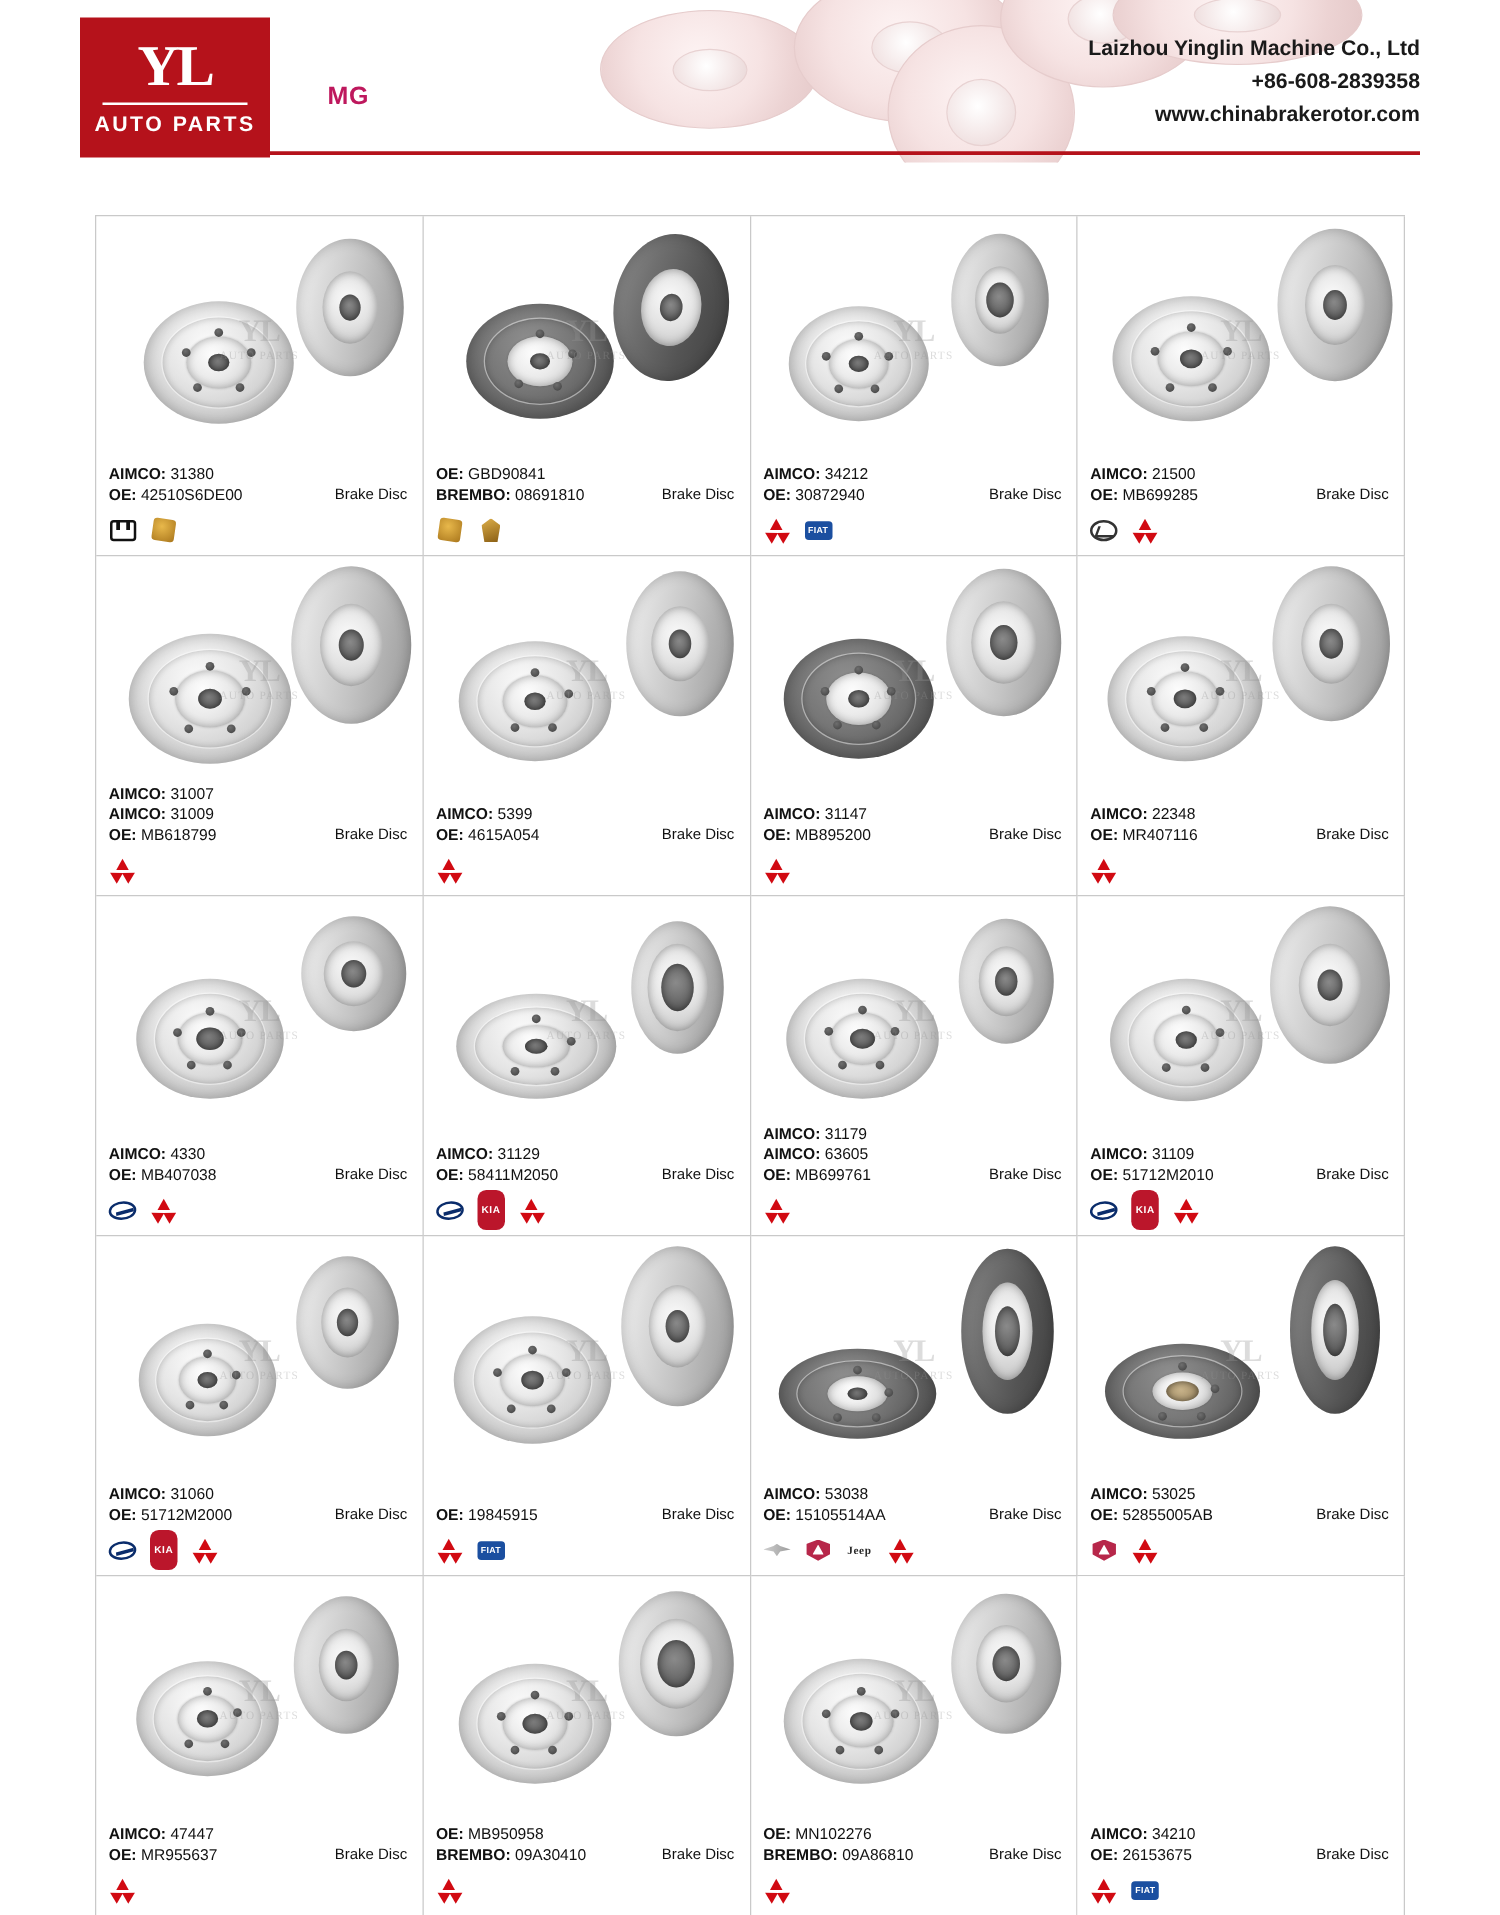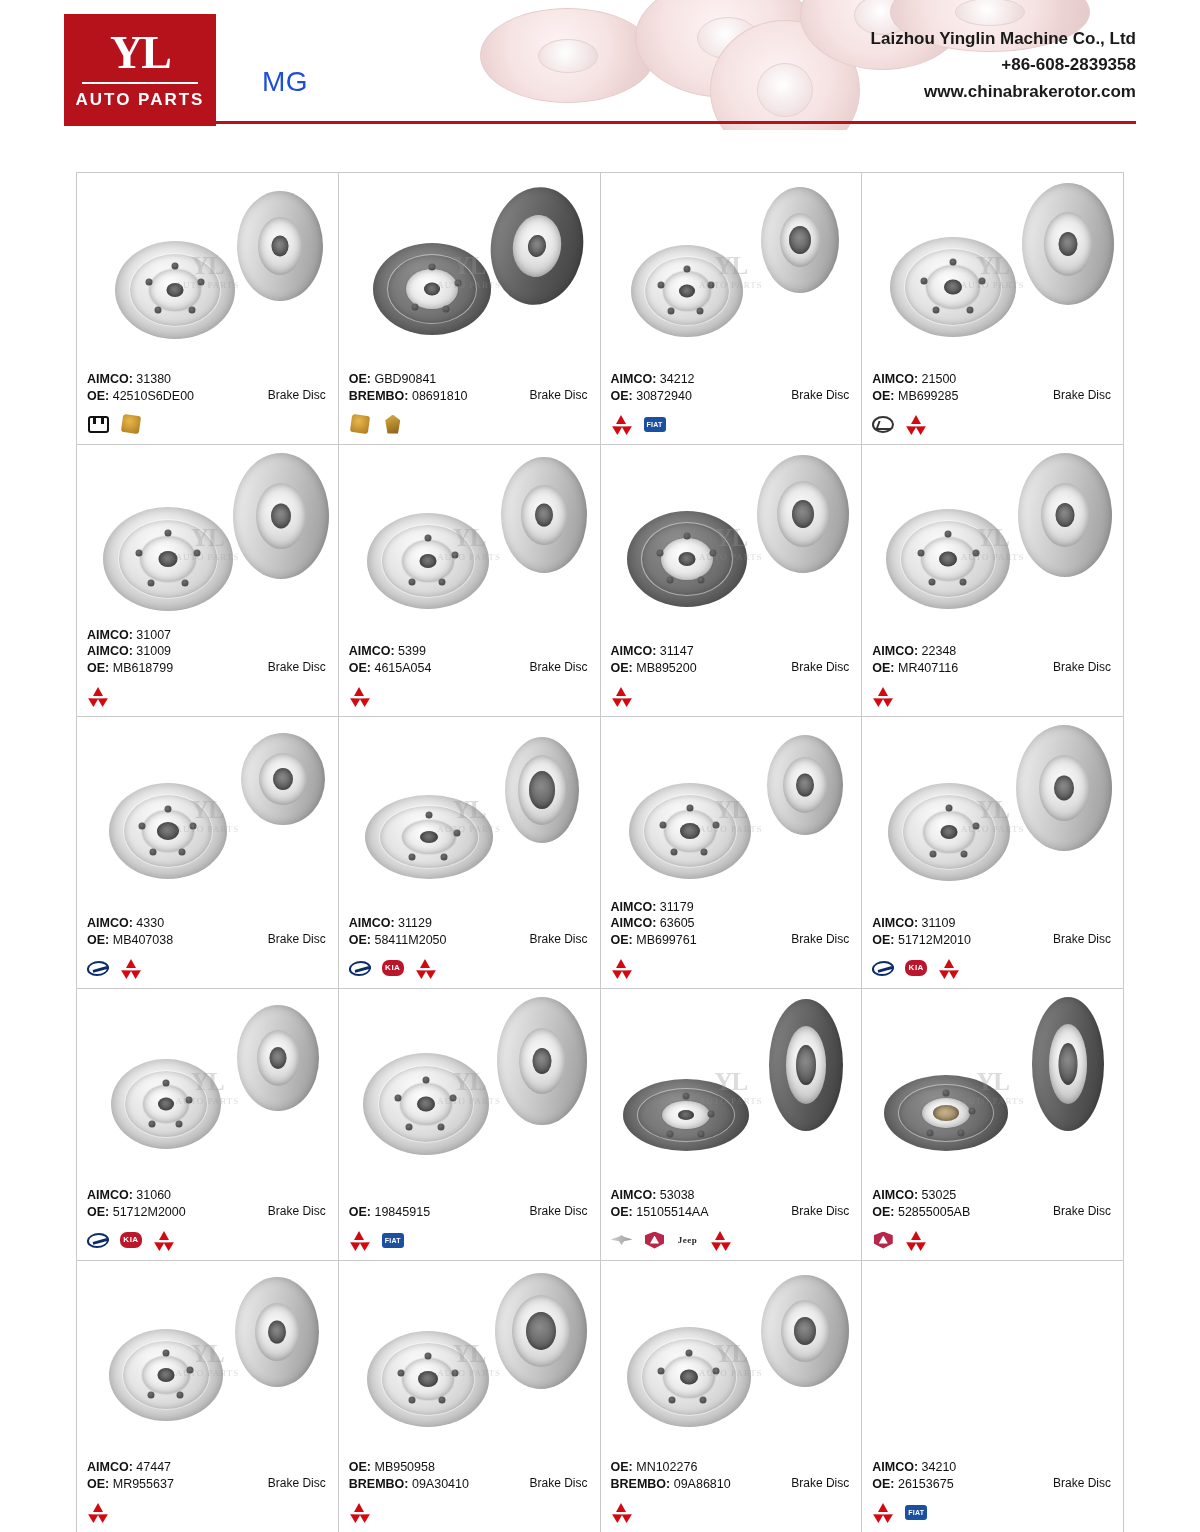--- a/index.html
+++ b/index.html
@@ -49,21 +49,21 @@
     line-height:1;
     font-family:"Liberation Serif", serif;
     color:#fff;
     margin-bottom:6px;
     position:relative;
   }
   .logo .sep { width:116px; height:2px; background:#fff; margin-bottom:6px; }
   .logo .ap { font-size:17px; letter-spacing:2px; font-weight:bold; }
   .brand-title {
     position:absolute; left:262px; top:66px;
-    font-size:28px; color:#1d4ed8; font-weight:normal;
+    font-size:20px; color:#be185d; font-weight:bold;
     letter-spacing:0.5px;
   }
   .contact {
     position:absolute; right:64px; top:26px;
     text-align:right;
     line-height:1.55;
   }
   .contact div { font-size:17px; color:#1a1a1a; font-weight:bold; }
   .contact .www { font-weight:bold; }
   .header-rule {
@@ -204,21 +204,21 @@
     border:2px solid #0a2c6b;
     position:relative;
     transform:skewX(-8deg);
   }
   .hyundai::after{
     content:""; position:absolute; left:4px; top:4.5px;
     width:14px; height:2.5px; background:#0a2c6b; transform:rotate(-16deg);
   }
   
   .kia {
-    width:26px; height:16px; border-radius:7px;
+    width:26px; height:32px; border-radius:7px;
     background:#bb162b; color:#fff;
     font-size:8px; font-weight:bold; letter-spacing:0.5px;
     display:flex; align-items:center; justify-content:center;
   }
   
   .honda {
     width:21px; height:17px;
     border:2px solid #111; border-radius:3px;
     position:relative;
   }

